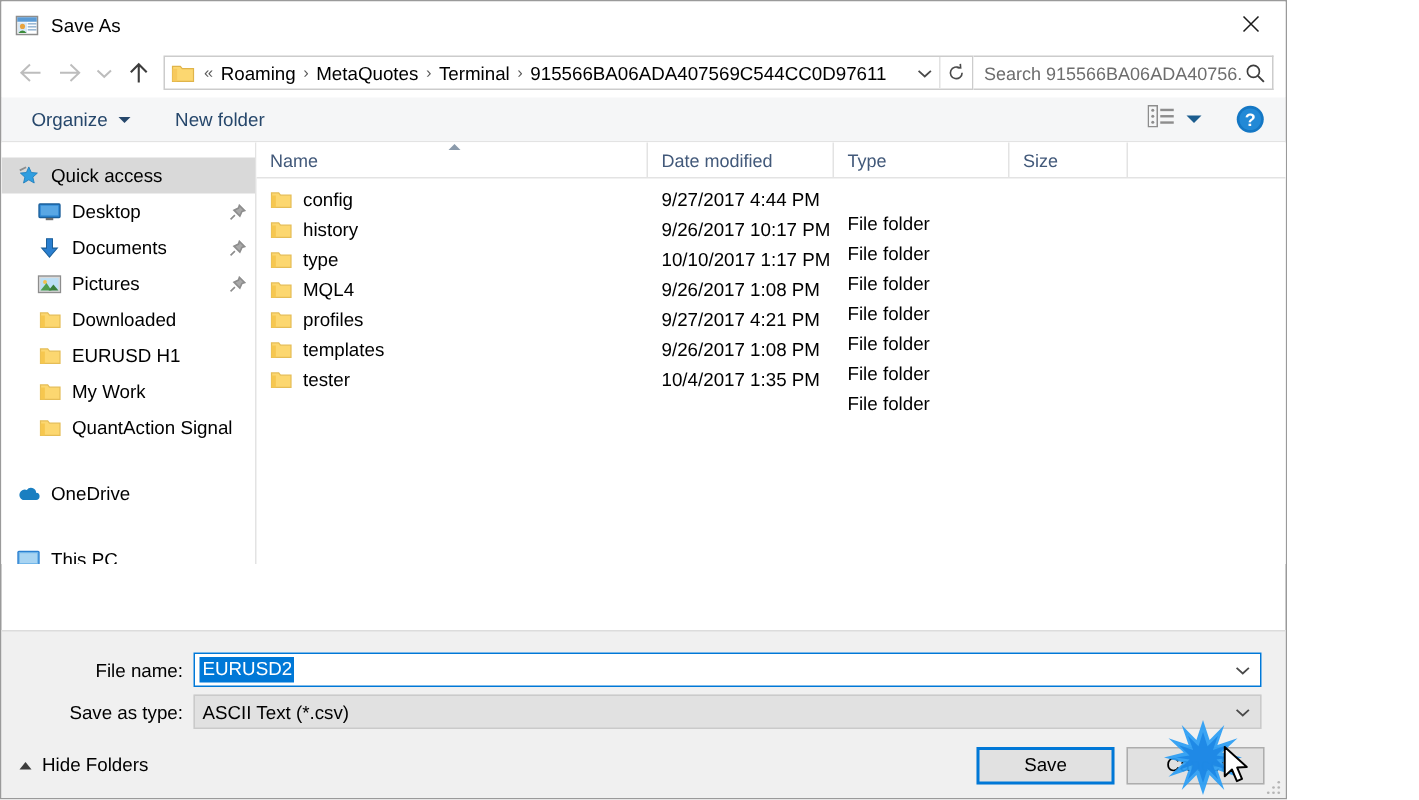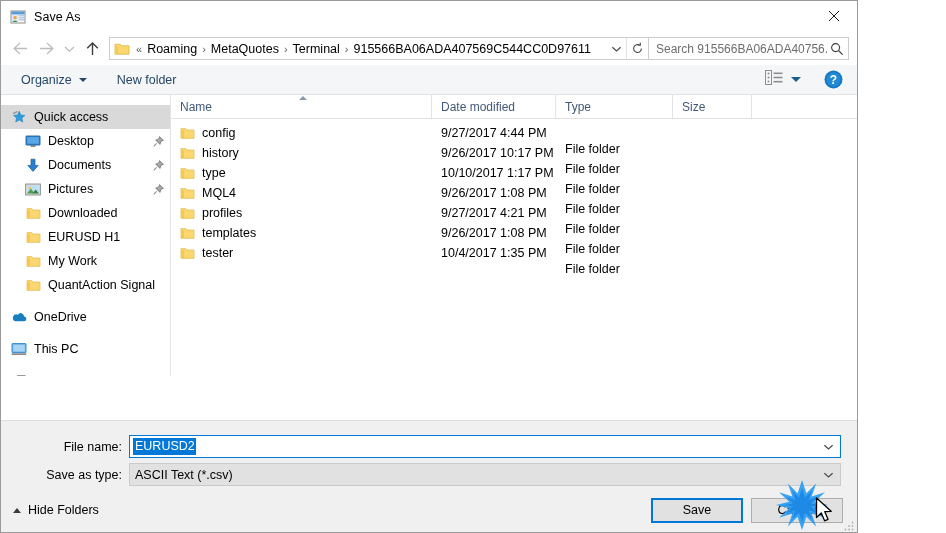--- a/index.html
+++ b/index.html
@@ -156,21 +156,21 @@
   .nav-item {
     height: 24px;
     display: flex; align-items: center;
     padding-left: 24px;
     padding-right: 6px;
     font-size: 12.5px; color: #000000;
     white-space: nowrap;
   }
   .nav-item.selected { background: #d9d9d9; }
   .nav-item.root { padding-left: 10px; }
-  .nav-item.group-gap { margin-top: 8px; }
+  .nav-item.group-gap { margin-top: 20px; }
   .nav-ico {
     width: 16px; height: 16px; flex: none;
     margin-right: 7px;
     display: flex; align-items: center; justify-content: center;
   }
   .nav-label { overflow: hidden; text-overflow: clip; }
   .pin { margin-left: auto; flex: none; display: flex; opacity: .85; }
 
   
   #filepane {

